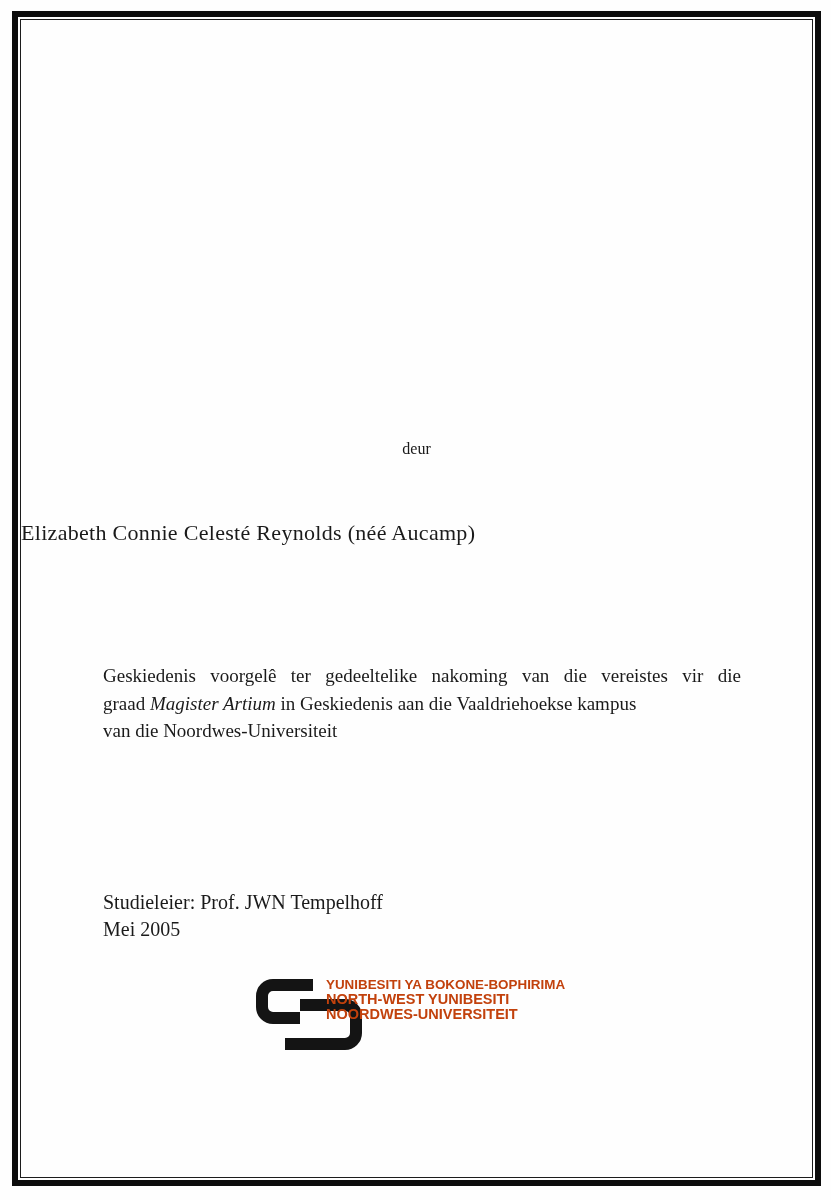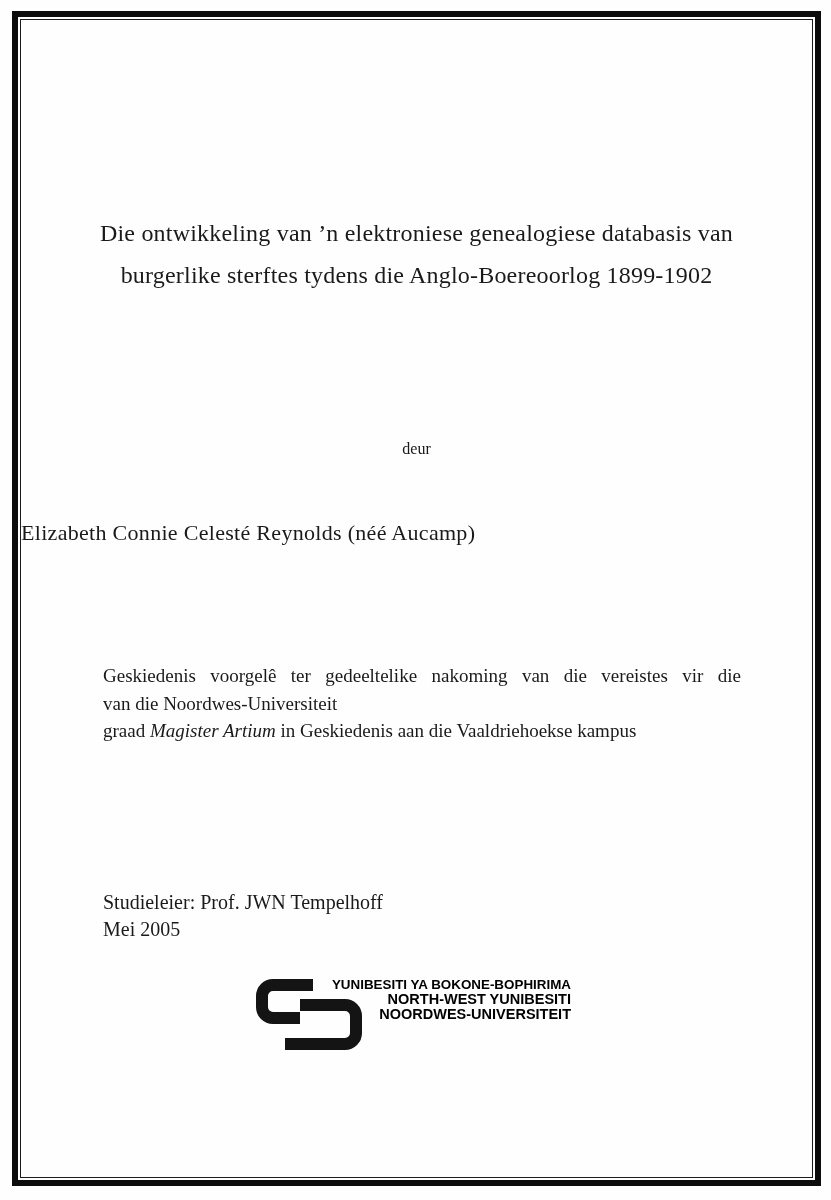--- a/index.html
+++ b/index.html
@@ -50,48 +50,44 @@
     position: absolute; top: 869px; left: 82px;
     font-size: 20px; line-height: 27px;
   }
   .logo {
     position: absolute; top: 957px; left: 235px;
     width: 315px; height: 75px;
   }
   .logo svg { position: absolute; left: 0; top: 2px; display: block; }
   .logo-text {
     position: absolute; left: 70px; right: 0; top: 0;
-    text-align: right;
+    text-align: left;
     font-family: "Liberation Sans", "DejaVu Sans", sans-serif;
-    font-weight: 700; color: #000000;
+    font-weight: 700; color: #c2410c;
     font-size: 14.5px; line-height: 15px;
     white-space: nowrap;
   }
   .logo-text .setswana { font-size: 13.4px; }
 </style>
 </head>
 <body>
 
 <div class="page">
   <div class="frame-outer">
     <div class="frame-inner">
 
-      <div class="title-block">
-        <div>Die ontwikkeling van ’n elektroniese genealogiese databasis van</div>
-        <div>burgerlike sterftes tydens die Anglo-Boereoorlog 1899-1902</div>
-      </div>
 
       <div class="byline">deur</div>
 
       <div class="author">Elizabeth Connie Celesté Reynolds (néé Aucamp)</div>
 
       <div class="statement">
         <div class="justified">Geskiedenis voorgelê ter gedeeltelike nakoming van die vereistes vir die</div>
+        <div><span>graad </span><i>Magister Artium</i><span> in Geskiedenis aan die Vaaldriehoekse kampus</span></div>
         <div>van die Noordwes-Universiteit</div>
-        <div><span>graad </span><i>Magister Artium</i><span> in Geskiedenis aan die Vaaldriehoekse kampus</span></div>
       </div>
 
       <div class="supervisor">
         <div>Studieleier: Prof. JWN Tempelhoff</div>
         <div>Mei 2005</div>
       </div>
 
       <div class="logo">
         <svg width="106" height="71" viewBox="0 0 106 71" aria-hidden="true">
 

